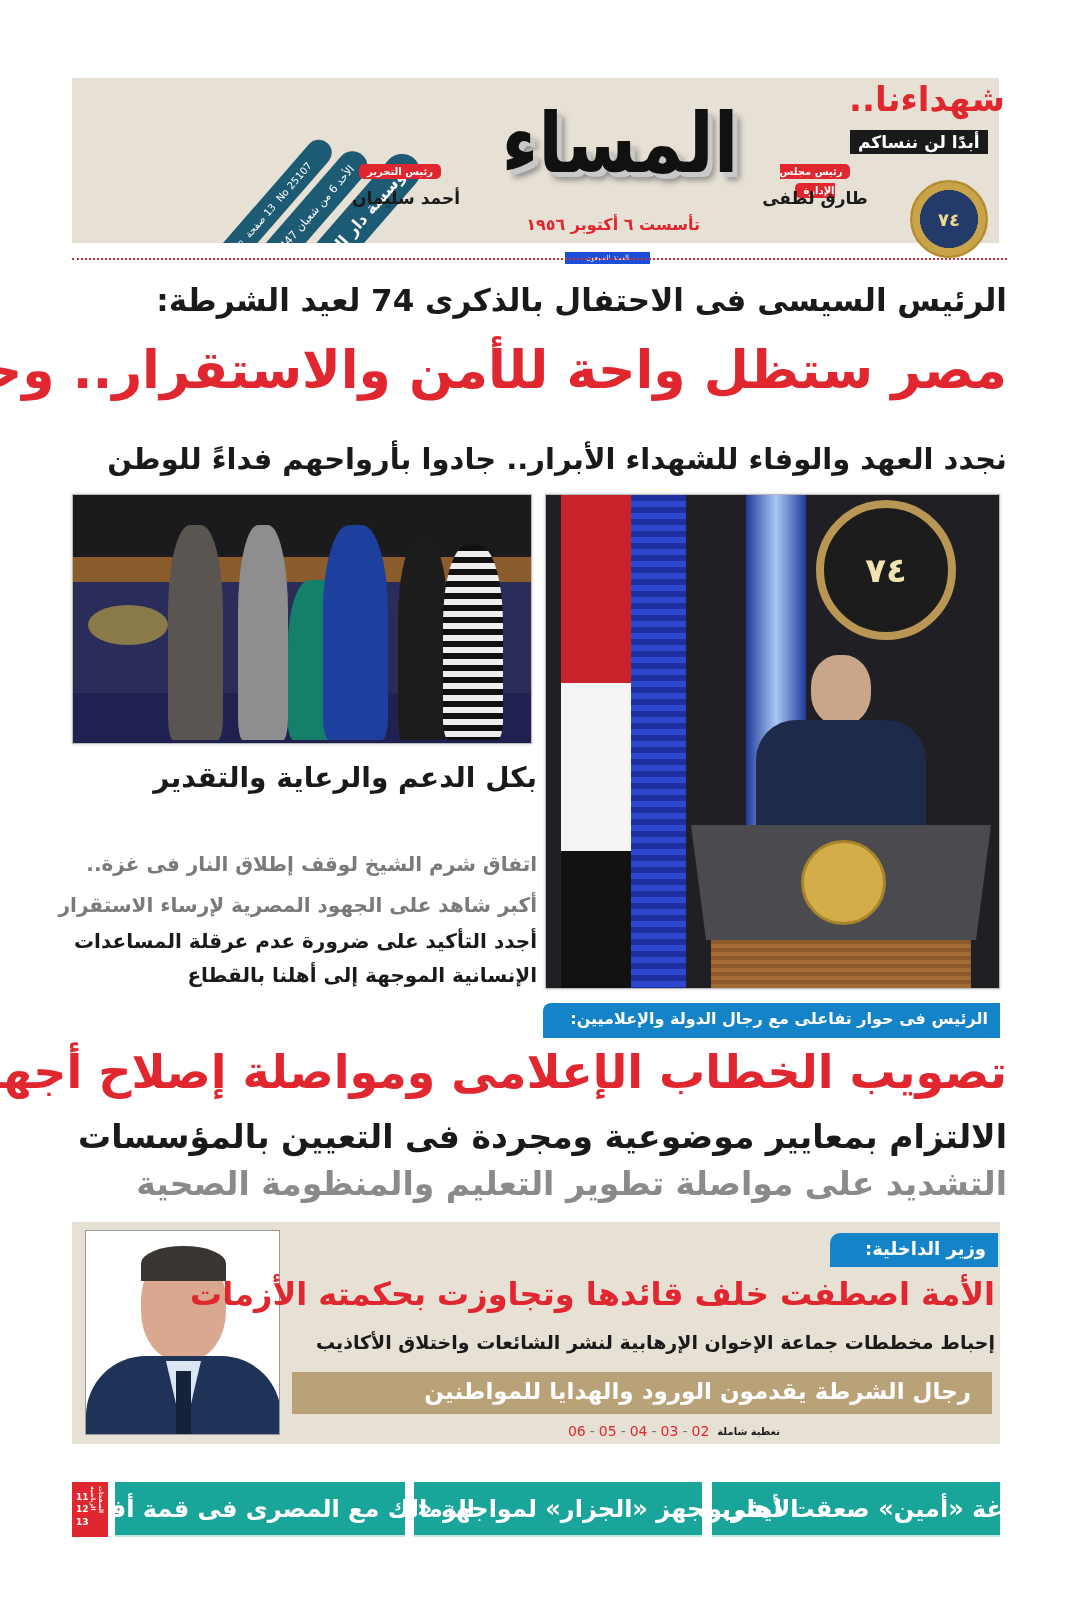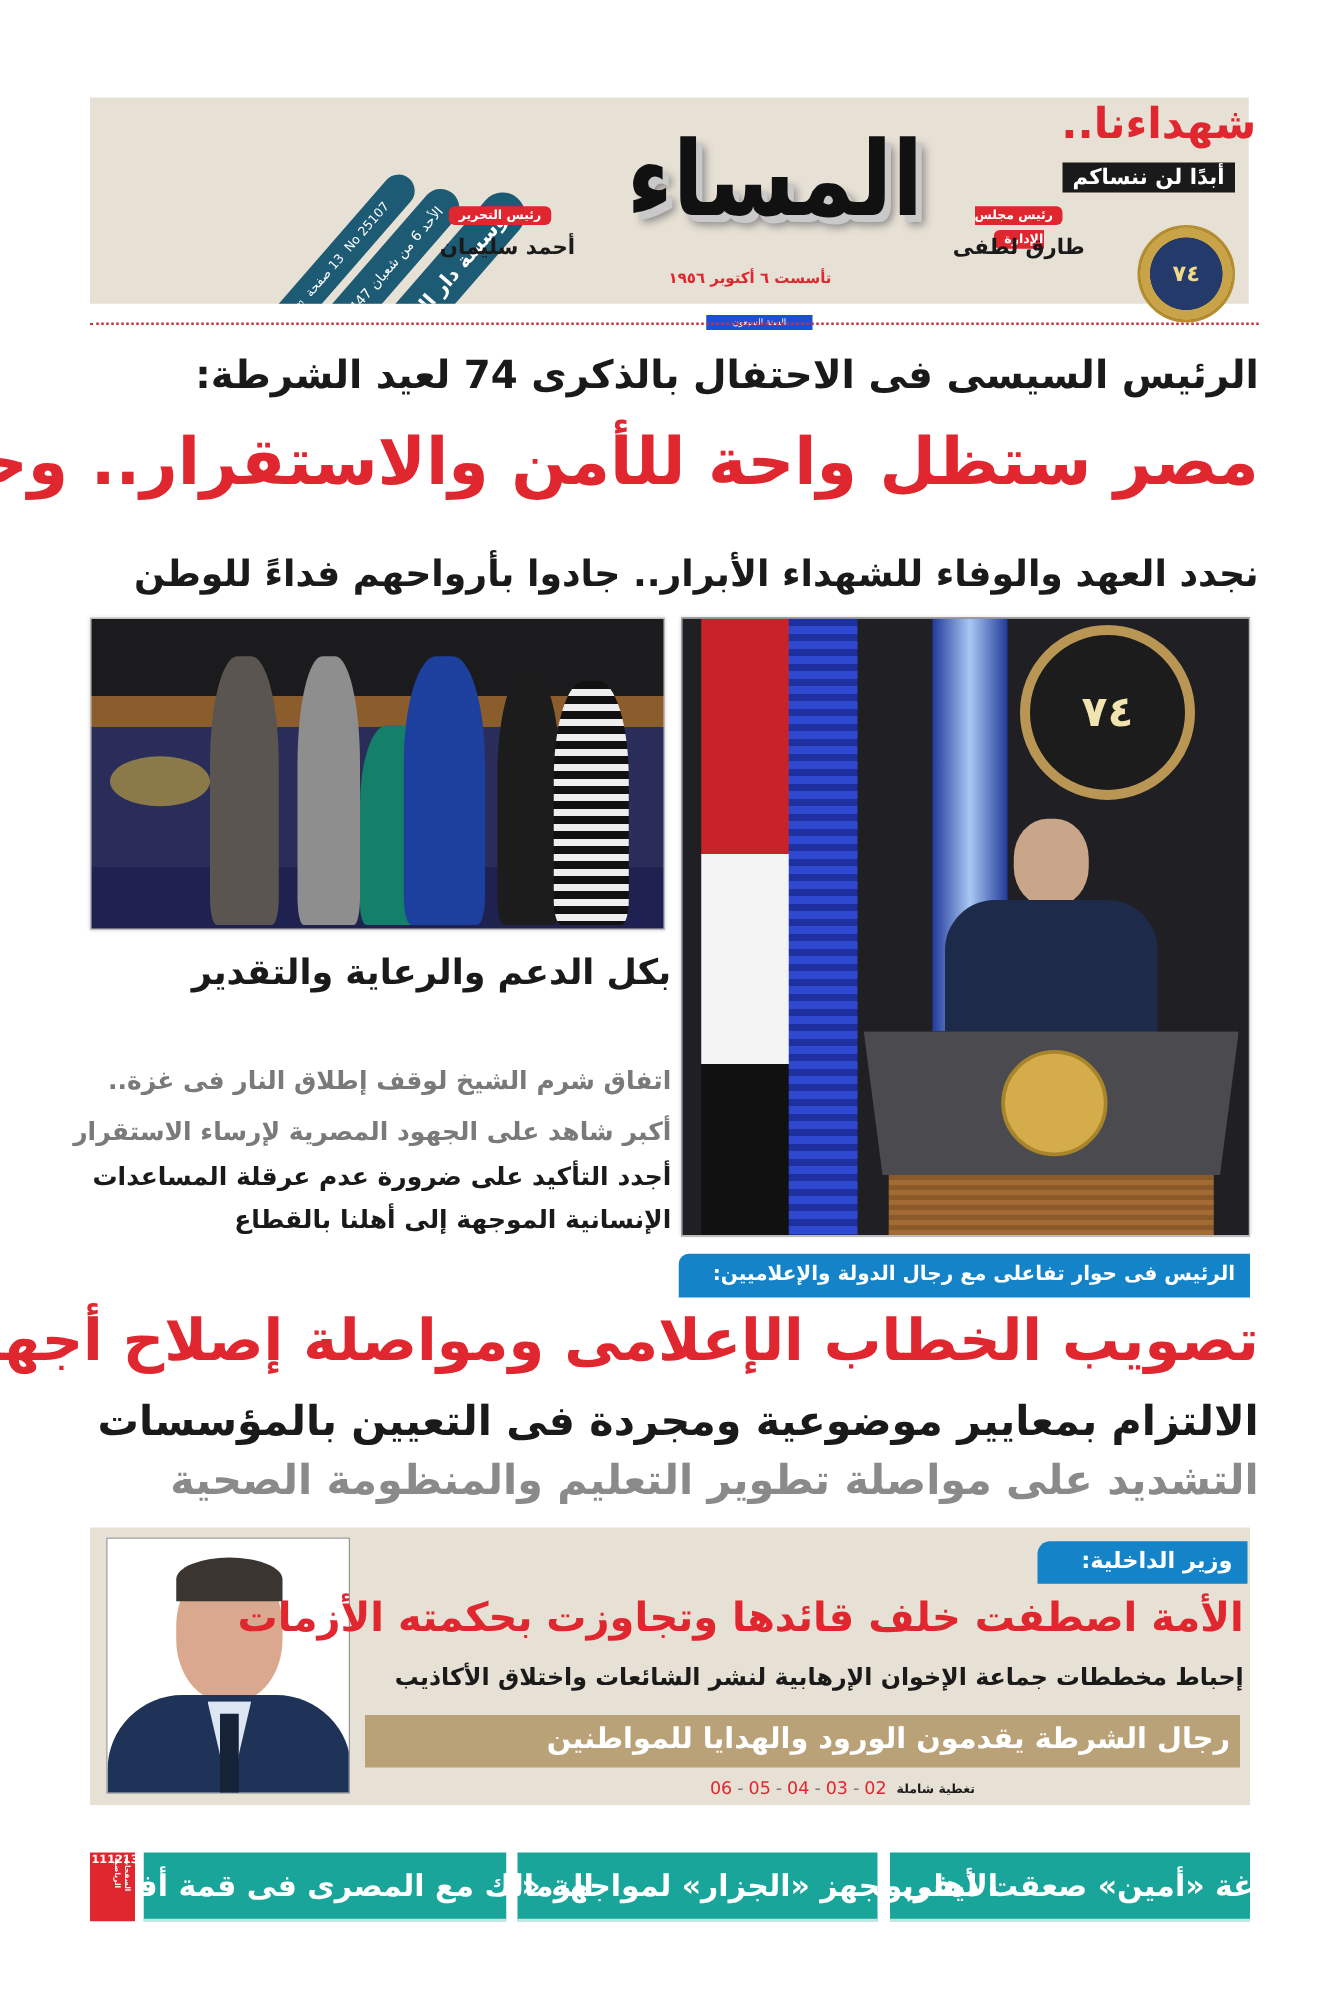--- a/index.html
+++ b/index.html
@@ -13,21 +13,21 @@
   .ribbon { background: #1d5a73; color: #fff; transform-origin: center; border-radius: 18px; display: flex; align-items: center; justify-content: center; white-space: nowrap; direction: rtl; }
   .rb1 { left: 40px; top: 150px; width: 260px; height: 26px; transform: rotate(-49deg); font-size: 10px; }
   .rb2 { left: 75px; top: 160px; width: 260px; height: 30px; transform: rotate(-49deg); font-size: 11px; }
   .rb3 { left: 110px; top: 168px; width: 280px; height: 36px; transform: rotate(-49deg); font-size: 16px; font-weight: bold; }
 
   .label-pill { background: #e0262e; color: #fff; font-size: 10px; font-weight: bold; padding: 2px 8px; border-radius: 5px; }
   .person-name { font-size: 17px; font-weight: bold; color: #1a1a1a; }
 
   .logo { left: 505px; top: 88px; width: 230px; height: 110px; display: flex; align-items: center; justify-content: center; }
   .logo-text { font-family: "DejaVu Sans", sans-serif; font-size: 72px; font-weight: 900; color: #111; letter-spacing: -4px; text-shadow: 5px 5px 0 #c9c9c9, 7px 7px 6px #888; transform: scaleY(1.15); }
-  .founded { left: 500px; top: 215px; width: 200px; text-align: center; color: #e0262e; font-size: 12px; font-weight: bold; }
+  .founded { left: 500px; top: 215px; width: 200px; color: #e0262e; font-size: 16px; font-weight: bold; }
   .year-tag { left: 565px; top: 252px; width: 85px; height: 12px; background: #1d4ed8; color: #fff; font-size: 7px; text-align: center; line-height: 12px; }
 
   .martyrs-title { left: 850px; top: 82px; width: 155px; text-align: right; color: #e0262e; font-size: 34px; font-weight: 900; line-height: 1; }
   .martyrs-sub { left: 850px; top: 130px; background: #1a1a1a; color: #fff; font-size: 17px; font-weight: bold; padding: 2px 8px; }
   .emblem { left: 910px; top: 180px; width: 78px; height: 78px; border-radius: 50%; background: radial-gradient(circle, #233a6a 0 55%, #c9a347 56% 70%, #8b6a22 71% 100%); display: flex; align-items: center; justify-content: center; color: #f0d98a; font-weight: bold; font-size: 18px; border: 2px solid #b58e30; }
 
   
   .kicker { left: 72px; top: 282px; width: 935px; text-align: right; font-size: 31px; font-weight: 900; color: #1a1a1a; }
   .main-head { left: 72px; top: 340px; width: 935px; text-align: right; font-size: 52px; font-weight: 900; color: #e0262e; letter-spacing: -1px; white-space: nowrap; }
   .sub-head { left: 72px; top: 442px; width: 935px; text-align: right; font-size: 29px; font-weight: 900; color: #1a1a1a; }
@@ -48,32 +48,32 @@
   .head2 { left: 72px; top: 1045px; width: 935px; text-align: right; font-size: 46px; font-weight: 900; color: #e0262e; white-space: nowrap; letter-spacing: -1px; }
   .sub2 { left: 72px; top: 1117px; width: 935px; text-align: right; font-size: 33px; font-weight: 900; color: #1a1a1a; white-space: nowrap; }
   .sub3 { left: 72px; top: 1164px; width: 935px; text-align: right; font-size: 33px; font-weight: 900; color: #8a8a8a; white-space: nowrap; }
 
   
   .minister-box { left: 72px; top: 1222px; width: 928px; height: 222px; background: #e7e0d4; }
   .minister-photo { left: 85px; top: 1230px; width: 195px; height: 205px; background: #fff; border: 1px solid #999; overflow: hidden; }
   .minister-tag { left: 830px; top: 1233px; width: 168px; height: 34px; background: #1583c7; color: #fff; font-size: 18px; font-weight: bold; text-align: right; padding: 5px 12px; border-radius: 10px 0 0 0; }
   .minister-head { left: 295px; top: 1275px; width: 700px; text-align: right; font-size: 32px; font-weight: 900; color: #e0262e; white-space: nowrap; }
   .minister-sub { left: 295px; top: 1331px; width: 700px; text-align: right; font-size: 19px; font-weight: 900; color: #1a1a1a; white-space: nowrap; }
-  .gold-bar { left: 292px; top: 1372px; width: 700px; height: 42px; background: #b9a278; color: #fff; font-size: 23px; font-weight: bold; text-align: right; padding: 6px 8px; white-space: nowrap; }
+  .gold-bar { left: 292px; top: 1372px; width: 700px; height: 42px; background: #b9a278; color: #fff; font-size: 23px; font-weight: bold; text-align: right; padding: 6px 21px; white-space: nowrap; }
   .coverage { left: 480px; top: 1421px; width: 300px; height: 20px; display: flex; align-items: center; gap: 4px; direction: rtl; font-size: 14px; }
   .coverage .lbl { font-size: 10px; font-weight: bold; color: #1a1a1a; margin-left: 4px; }
   .coverage .pg-red { color: #e0262e; }
   .coverage .pg-gray { color: #777; }
 
   
   .sports { top: 1482px; height: 55px; background: #19a59a; color: #fff; font-size: 24px; font-weight: 900; display: flex; align-items: center; justify-content: center; white-space: nowrap; border-bottom: 2px solid #bfe7e2; }
   .sp1 { left: 712px; width: 288px; }
   .sp2 { left: 414px; width: 288px; }
   .sp3 { left: 115px; width: 290px; }
-  .sport-pages { left: 72px; top: 1482px; width: 36px; height: 55px; background: #e0262e; color: #fff; font-size: 9px; font-weight: bold; display: flex; flex-direction: row; justify-content: center; padding-left: 4px; direction: ltr; line-height: 1.35; }
+  .sport-pages { left: 72px; top: 1482px; width: 36px; height: 55px; background: #e0262e; color: #fff; font-size: 9px; font-weight: bold; display: flex; flex-direction: column; justify-content: center; padding-left: 4px; direction: ltr; line-height: 1.35; }
   .sport-pages .vert { position: absolute; right: 3px; top: 4px; writing-mode: vertical-rl; font-size: 6px; }
 </style>
 </head>
 <body>
 
 <div class="abs masthead">
   <div class="abs ribbon rb1">
     <span>No 25107</span>&nbsp;&nbsp;
     <span>13 صفحة</span>&nbsp;&nbsp;
     <span style="font-size:7px">almessa.gomhuriaonline.com</span>

